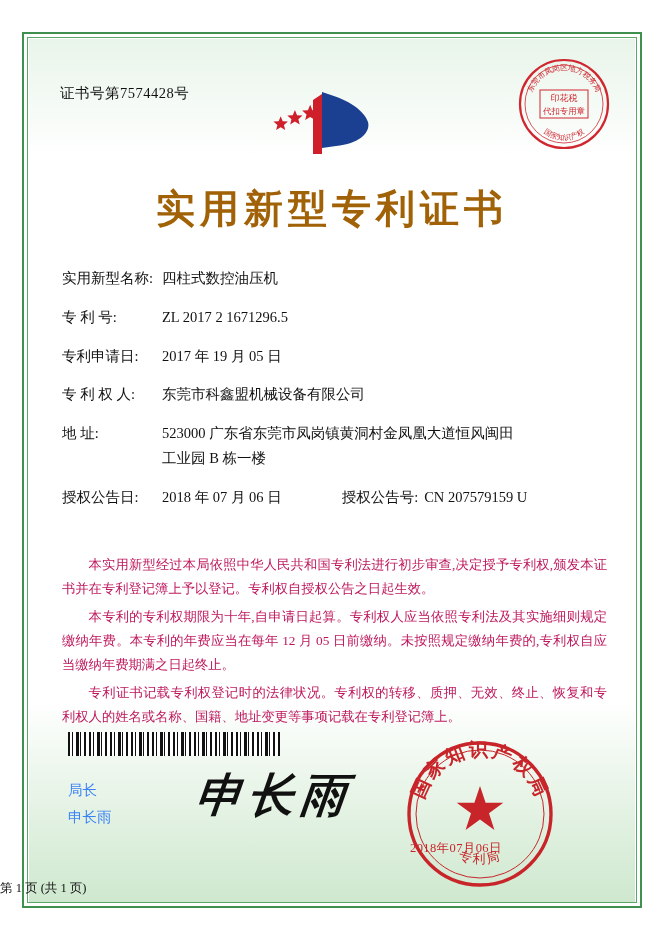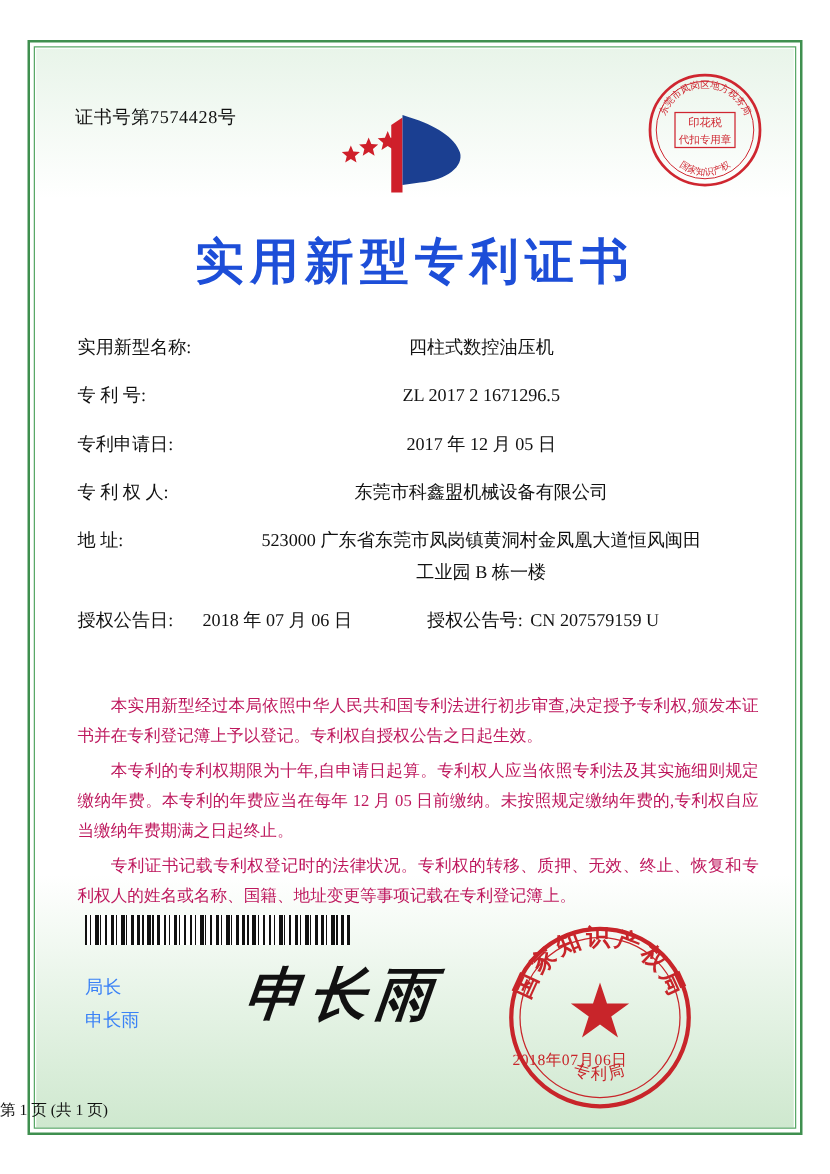--- a/index.html
+++ b/index.html
@@ -96,21 +96,21 @@
   .doc-title {
     position: absolute;
     left: 0;
     top: 182px;
     width: 664px;
     text-align: center;
     font-family: "Liberation Serif", serif;
     font-size: 39px;
     font-weight: bold;
     letter-spacing: 5px;
-    color: #1d4ed8;
+    color: #a16207;
   }
 
   
   .fields {
     position: absolute;
     left: 62px;
     top: 268px;
     width: 546px;
   }
   .field-row {
@@ -123,21 +123,20 @@
   .field-label {
     width: 100px;
     flex: 0 0 100px;
     color: #111;
     letter-spacing: 0px;
     white-space: nowrap;
   }
   .field-value {
     flex: 1;
     color: #111;
-    text-align: center;
   }
   .field-value .line2 {
     display: block;
     margin-top: 3px;
   }
   .inline-extra {
     display: flex;
     width: 100%;
   }
   .inline-extra .sub-label {
@@ -285,21 +284,21 @@
     </div>
 
 
     <div class="field-row">
       <div class="field-label">专 利 号:</div>
       <div class="field-value">ZL 2017 2 1671296.5</div>
     </div>
 
     <div class="field-row">
       <div class="field-label">专利申请日:</div>
-      <div class="field-value">2017 年 12 月 05 日</div>
+      <div class="field-value">2017 年 19 月 05 日</div>
     </div>
 
     <div class="field-row">
       <div class="field-label">专 利 权 人:</div>
       <div class="field-value">东莞市科鑫盟机械设备有限公司</div>
     </div>
 
     <div class="field-row">
       <div class="field-label">地 址:</div>
       <div class="field-value">

